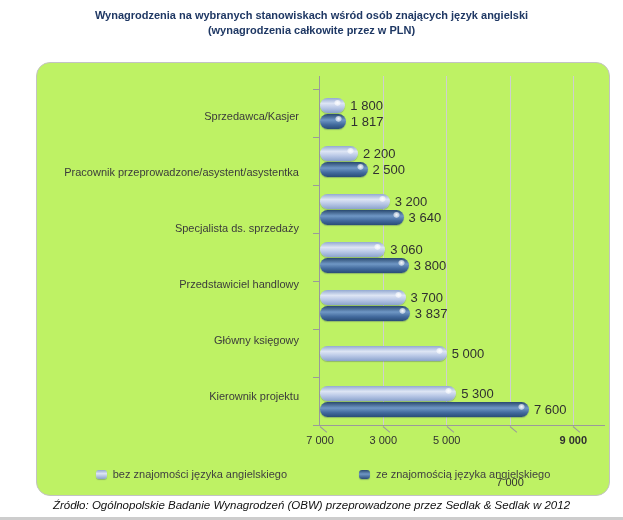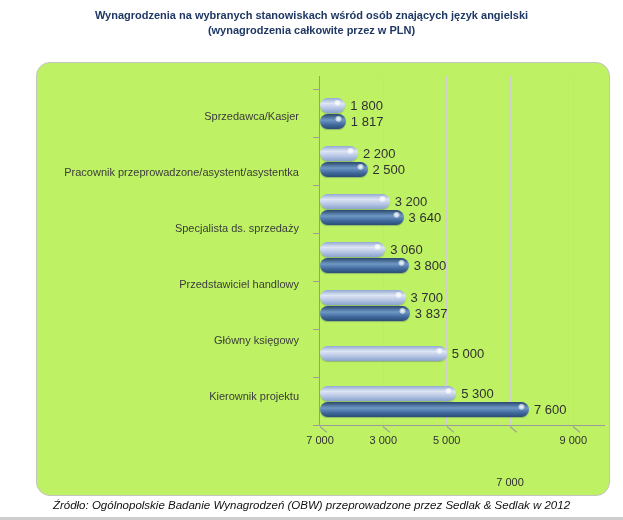--- a/index.html
+++ b/index.html
@@ -158,18 +158,28 @@
           <div class="bar s1" style="width: 73.3333%;"></div>
           <span class="val">7&nbsp;600</span>
         </div>
       </div>
     </div>
   <div class="x-labels" id="x-labels">
       <div class="x-lab" style="left: 0%;">7 000</div>
       <div class="x-lab" style="left: 22.2222%;">3 000</div>
       <div class="x-lab" style="left: 44.4444%;">5 000</div>
       <div class="x-lab" style="left: 66.6667%; margin-top: 42px;">7 000</div>
-      <div class="x-lab" style="left: 88.8889%;">9 000</div>
+      <div class="x-lab" style="left: 88.8889%; font-weight: bold;">9 000</div>
+    </div>
+  <div class="legend" id="legend">
+      <div class="legend-item">
+        <span class="lg-marker s0"></span>
+        <span>bez znajomości języka angielskiego</span>
+      </div>
+      <div class="legend-item">
+        <span class="lg-marker s1"></span>
+        <span>ze znajomością języka angielskiego</span>
+      </div>
     </div>
 </div>
 
 <div class="source">Źródło: Ogólnopolskie Badanie Wynagrodzeń (OBW) przeprowadzone przez Sedlak &amp; Sedlak w 2012</div>
 <div class="bottom-strip"></div>
 
 </body></html>

